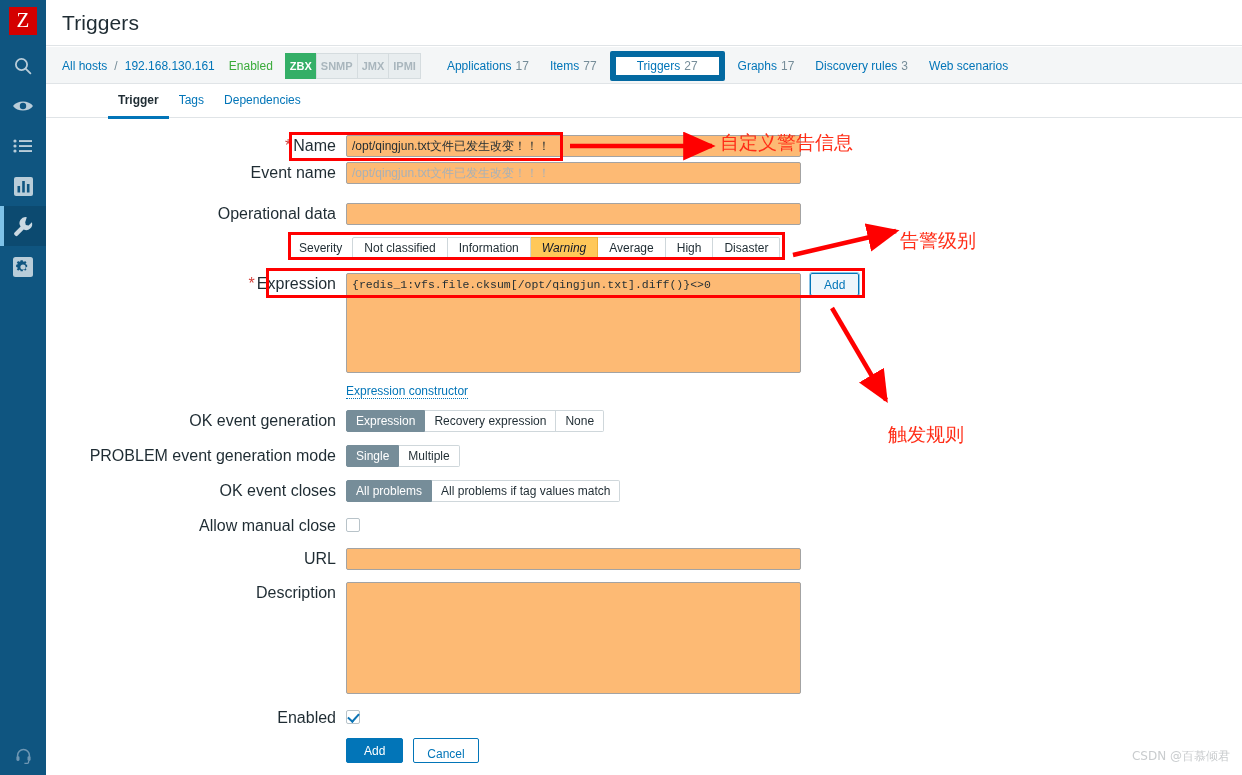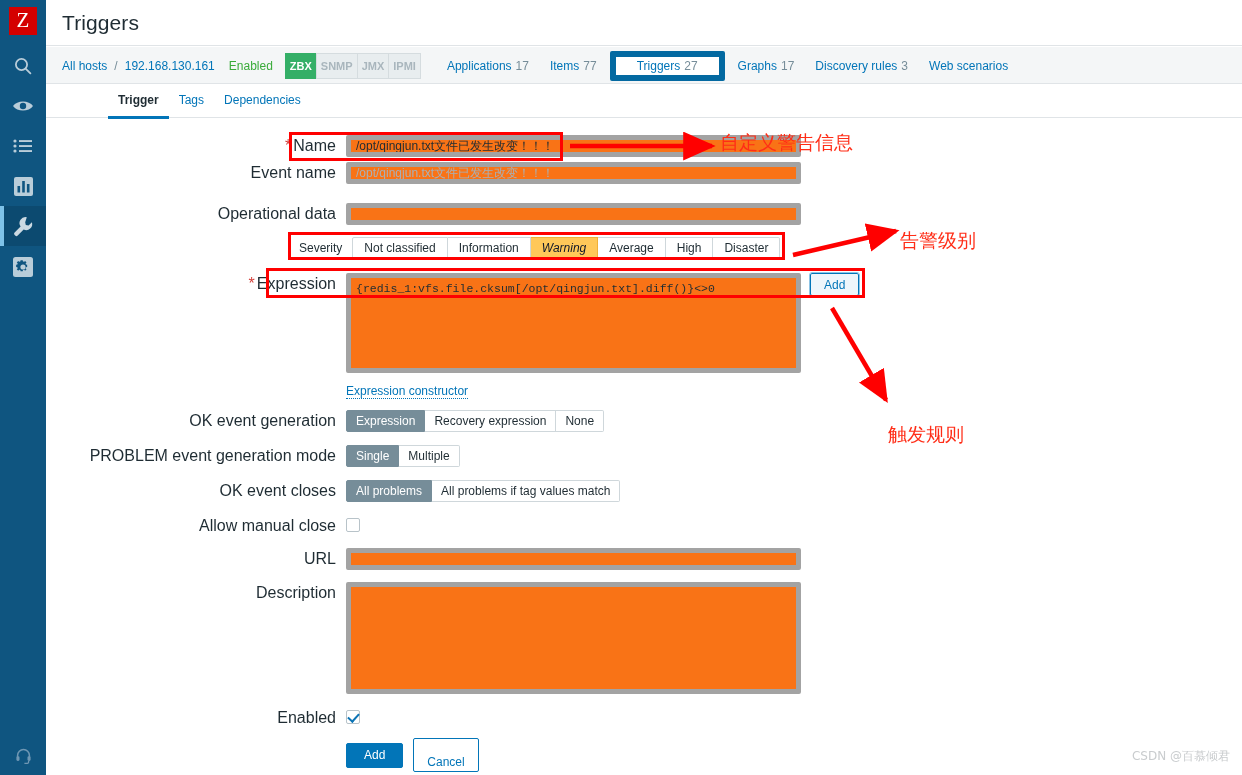--- a/index.html
+++ b/index.html
@@ -167,22 +167,22 @@
     line-height: 22px;
     white-space: nowrap;
   }
   .lbl .req { color: #d43f3a; margin-right: 2px; }
   .ctl { position: relative; }
 
   input.txt, textarea.txt {
     font-family: "Liberation Sans", "DejaVu Sans", sans-serif;
     font-size: 12px;
     color: #1f2c33;
-    border: 5px solid #a3a3a3;
-    background: #f97316;
+    border: 1px solid #a3a3a3;
+    background: #fdba74;
     padding: 3px 5px;
     outline: none;
     border-radius: 2px;
   }
   input.txt { height: 22px; }
   input.txt::placeholder { color: #a7b1b8; }
   textarea.txt { resize: none; display: block; }
   textarea.mono {
     font-family: "Liberation Mono", "DejaVu Sans Mono", monospace;
     font-size: 11.5px;
@@ -281,21 +281,21 @@
     cursor: pointer;
   }
   .btn-link {
     font-family: "Liberation Sans", "DejaVu Sans", sans-serif;
     font-size: 12px;
     color: #0275b8;
     background: #ffffff;
     border: 1px solid #0275b8;
     border-radius: 2px;
     height: 25px;
-    padding: 16px 13px;
+    padding: 8px 13px;
     cursor: pointer;
     margin-left: 10px;
   }
 
   
   .anno-box {
     position: absolute;
     border: 3px solid #ff0000;
     pointer-events: none;
     z-index: 20;

